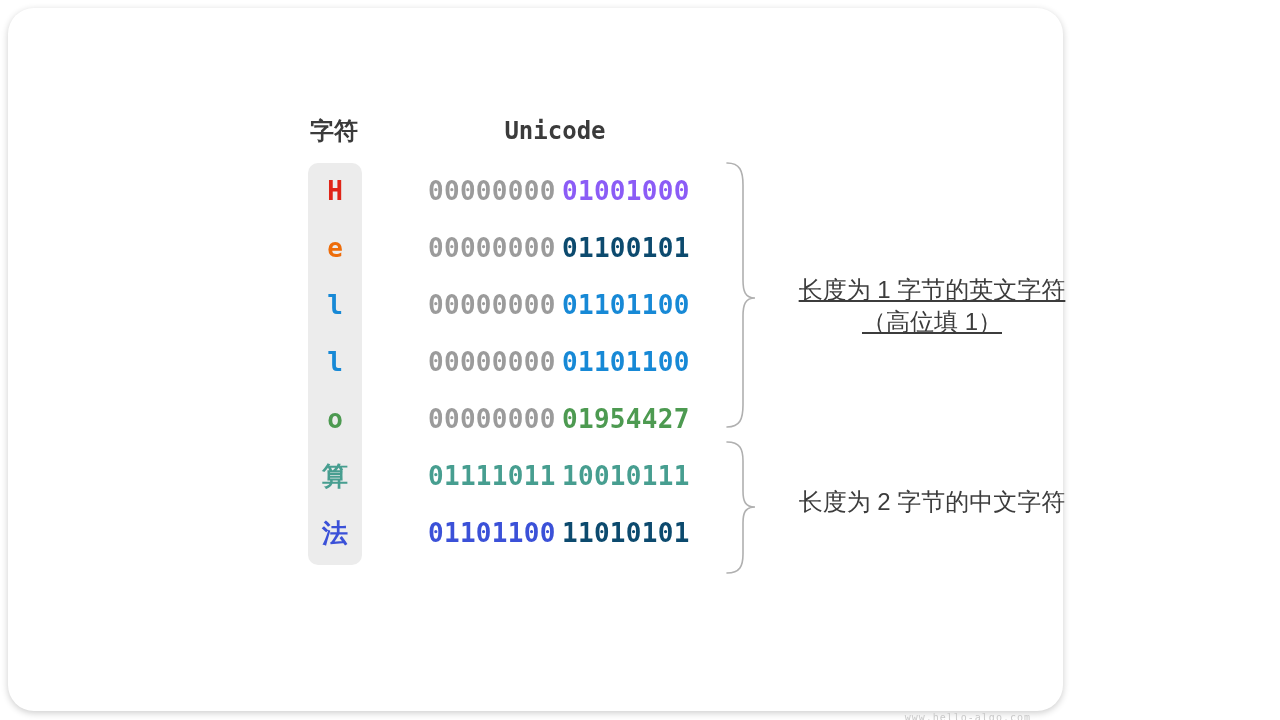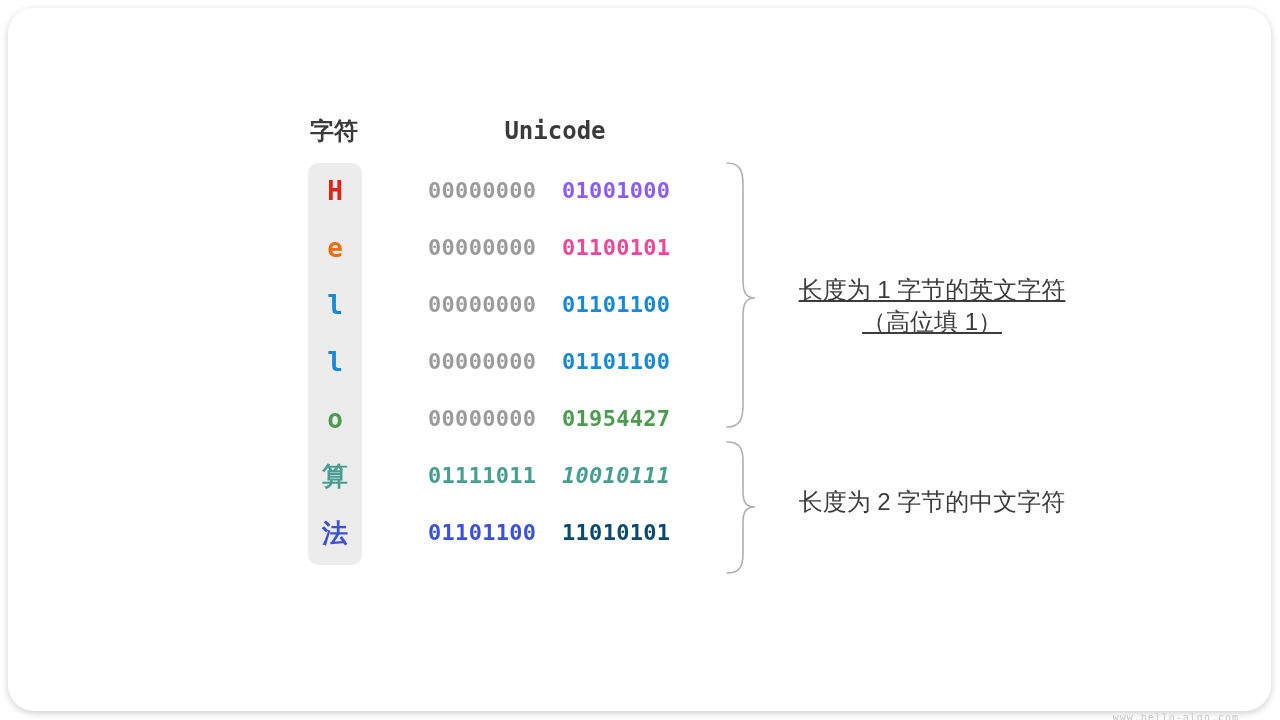--- a/index.html
+++ b/index.html
@@ -8,21 +8,21 @@
     width: 1280px;
     height: 720px;
     background: #ffffff;
     overflow: hidden;
     font-family: "Liberation Sans", sans-serif;
   }
   .card {
     position: absolute;
     left: 8px;
     top: 8px;
-    width: 1263px;
+    width: 1055px;
     height: 703px;
     background: #ffffff;
     border-radius: 26px;
     box-shadow: 0 2px 7px rgba(0,0,0,0.20);
   }
 
   
   .col-header {
     position: absolute;
     top: 108px;
@@ -65,21 +65,21 @@
     font-family: "DejaVu Sans Mono", "Liberation Mono", monospace;
     font-weight: bold;
     font-size: 26px;
   }
   .byte {
     position: absolute;
     height: 48px;
     line-height: 48px;
     font-family: "DejaVu Sans Mono", "Liberation Mono", monospace;
     font-weight: bold;
-    font-size: 22px;
+    font-size: 26px;
     letter-spacing: 0.3px;
     white-space: pre;
   }
   .byte-high { left: 420px; }
   .byte-low  { left: 554px; }
 
   
   .brace { position: absolute; }
   .brace-1 { left: 714px; top: 151px; }
   .brace-2 { left: 714px; top: 431px; }
@@ -119,41 +119,41 @@
   <div class="char-strip" style="background-color: rgb(236, 236, 236);"></div>
 
   <div class="row r0">
     <span class="cell-char" style="color: rgb(224, 37, 24);">H</span>
     <span class="byte byte-high" style="color: rgb(155, 155, 155);">00000000</span>
     <span class="byte byte-low" style="color: #8b5cf6;">01001000</span>
   </div>
   <div class="row r1">
     <span class="cell-char" style="color: rgb(238, 108, 9);">e</span>
     <span class="byte byte-high" style="color: rgb(155, 155, 155);">00000000</span>
-    <span class="byte byte-low" style="color: #ec4899;">01100101</span>
+    <span class="byte byte-low" style="color: #0c4a6e;">01100101</span>
   </div>
   <div class="row r2">
     <span class="cell-char" style="color: rgb(23, 137, 214);">l</span>
     <span class="byte byte-high" style="color: rgb(155, 155, 155);">00000000</span>
     <span class="byte byte-low" style="color: rgb(23, 137, 214);">01101100</span>
   </div>
   <div class="row r3">
     <span class="cell-char" style="color: rgb(23, 137, 214);">l</span>
     <span class="byte byte-high" style="color: rgb(155, 155, 155);">00000000</span>
     <span class="byte byte-low" style="color: rgb(23, 137, 214);">01101100</span>
   </div>
   <div class="row r4">
     <span class="cell-char" style="color: rgb(77, 154, 81);">o</span>
     <span class="byte byte-high" style="color: rgb(155, 155, 155);">00000000</span>
     <span class="byte byte-low" style="color: rgb(77, 154, 81);">01954427</span>
   </div>
   <div class="row r5">
     <span class="cell-char" style="color: rgb(71, 158, 144);">算</span>
     <span class="byte byte-high" style="color: rgb(71, 158, 144); text-align: right;">01111011</span>
-    <span class="byte byte-low" style="color: rgb(71, 158, 144); font-style: italic;">10010111</span>
+    <span class="byte byte-low" style="color: rgb(71, 158, 144);">10010111</span>
   </div>
   <div class="row r6">
     <span class="cell-char" style="color: rgb(59, 81, 216);">法</span>
     <span class="byte byte-high" style="color: rgb(59, 81, 216);">01101100</span>
     <span class="byte byte-low" style="color: #0c4a6e;">11010101</span>
   </div>
 
   <svg class="brace brace-1" width="36" height="272" viewBox="0 0 36 272" style="color: rgb(176, 176, 176);">
     <path d="M 5,4 C 18,4 21,12 21,26 L 21,121 C 21,132 23,139 33,139 C 23,139 21,146 21,157 L 21,246 C 21,260 18,268 5,268" fill="none" stroke="currentColor" stroke-width="1.6" stroke-linecap="round"></path>
   </svg>

